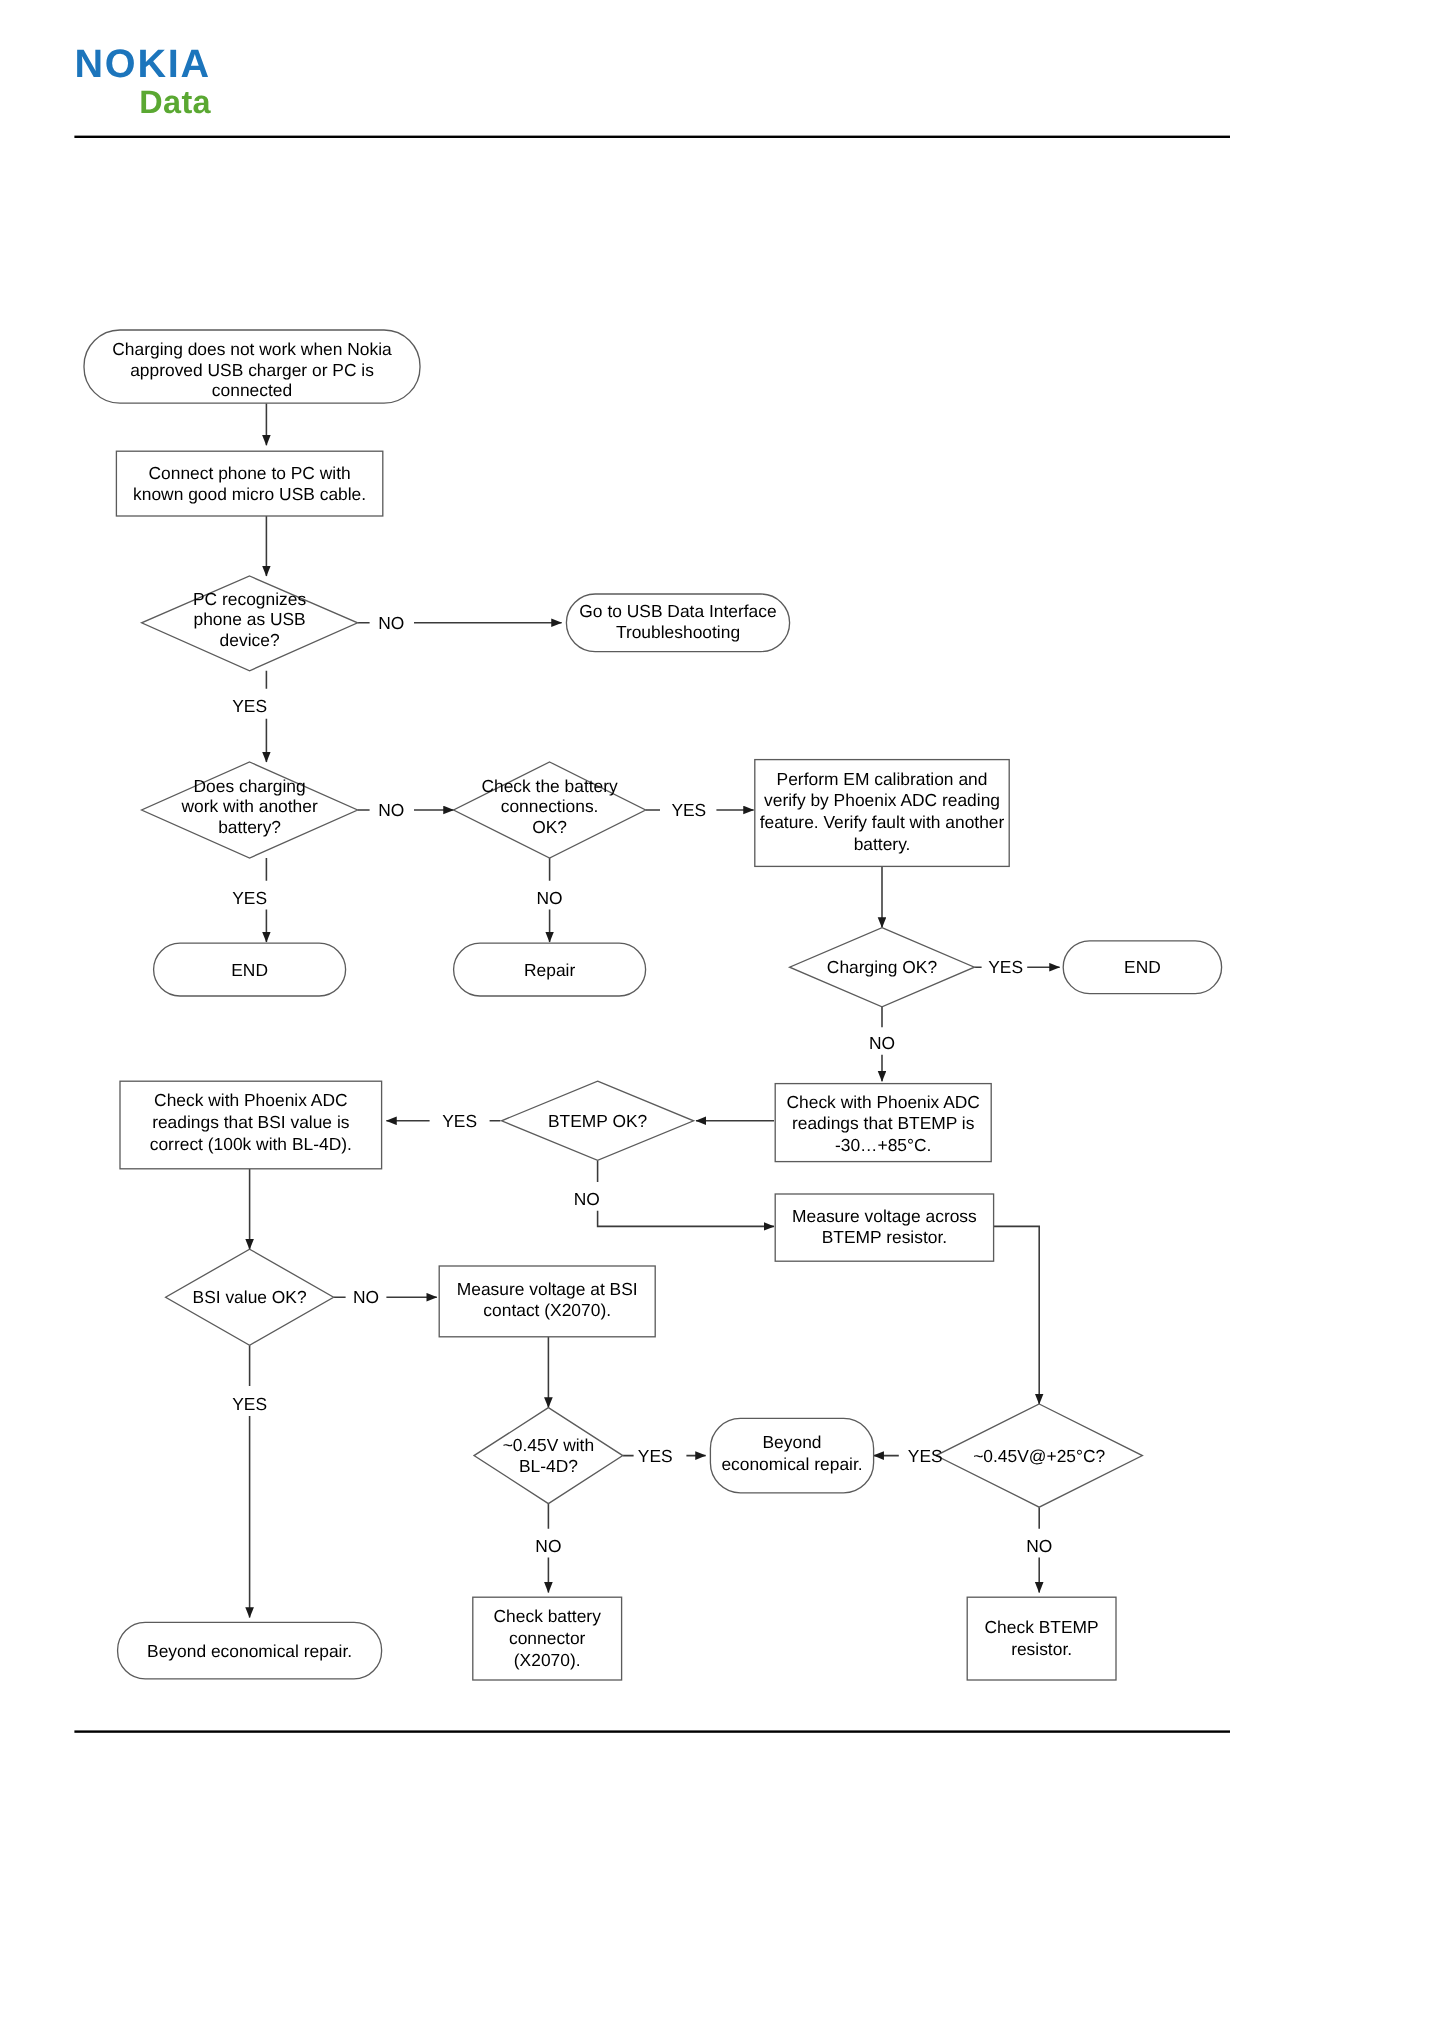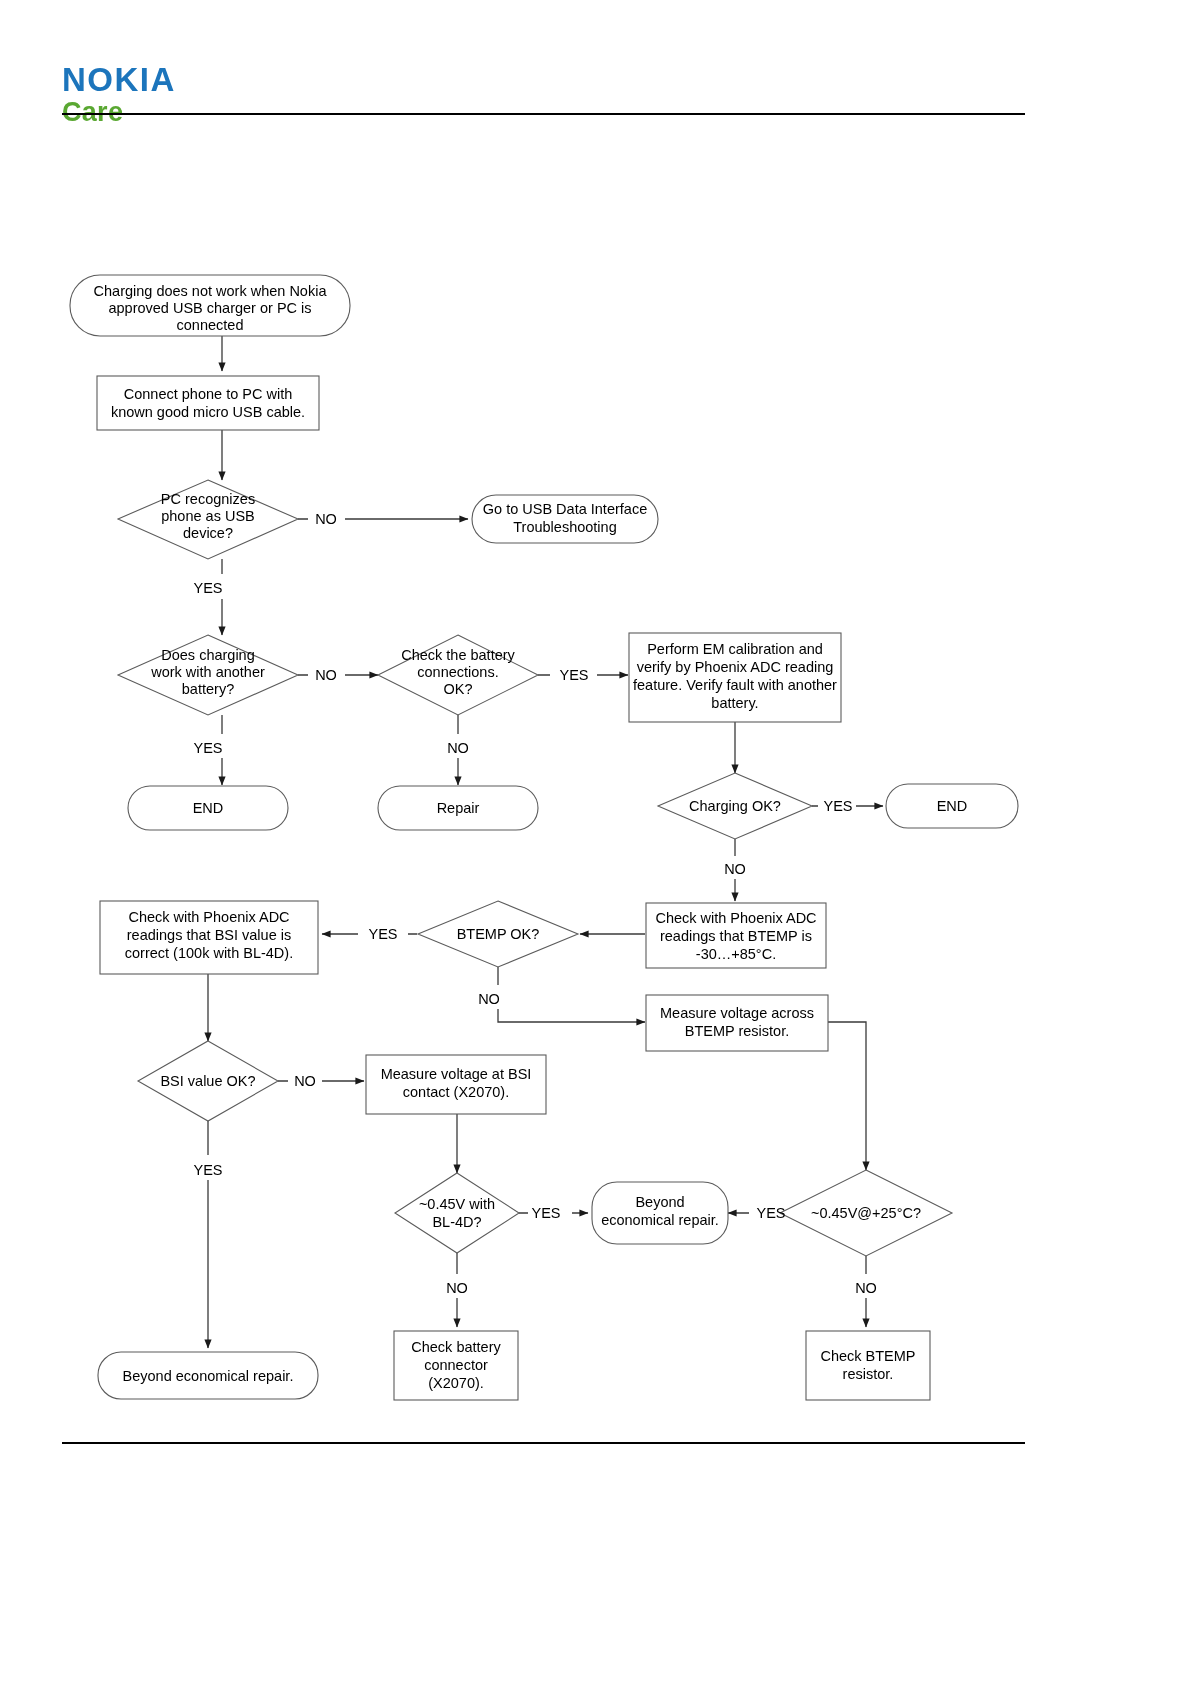--- a/index.html
+++ b/index.html
@@ -25,22 +25,23 @@
   .header {
     position: absolute;
     left: 0;
     top: 0;
     width: 1191px;
     height: 130px;
   }
   .logo-block {
     position: absolute;
     left: 62px;
-    top: 63px;
+    top: 36px;
     line-height: 1;
+    text-align: right;
   }
   .logo-nokia {
     font-family: "Liberation Sans", sans-serif;
     font-weight: bold;
     font-size: 33px;
     letter-spacing: 1.5px;
     color: #1c75bc;
     display: block;
   }
   .logo-care {
@@ -98,21 +99,21 @@
   text.edge-label { text-anchor: middle; font-size: 14.5px; }
 </style>
 </head>
 <body>
 
 <div class="page">
 
   <div class="header">
     <div class="logo-block">
       <span class="logo-nokia">NOKIA</span>
-      <span class="logo-care">Care</span>
+      <span class="logo-care">Data</span>
     </div>
     <div class="header-rule"></div>
   </div>
 
   <div class="flow-wrap">
   <svg class="flow" viewBox="0 0 1191 1684" xmlns="http://www.w3.org/2000/svg">
     <defs>
       <marker id="arrow" markerWidth="10" markerHeight="10" refX="8.6" refY="3.6" orient="auto" markerUnits="userSpaceOnUse">
         <path d="M0,0 L9,3.6 L0,7.2 z" fill="#1a1a1a"></path>
       </marker>

